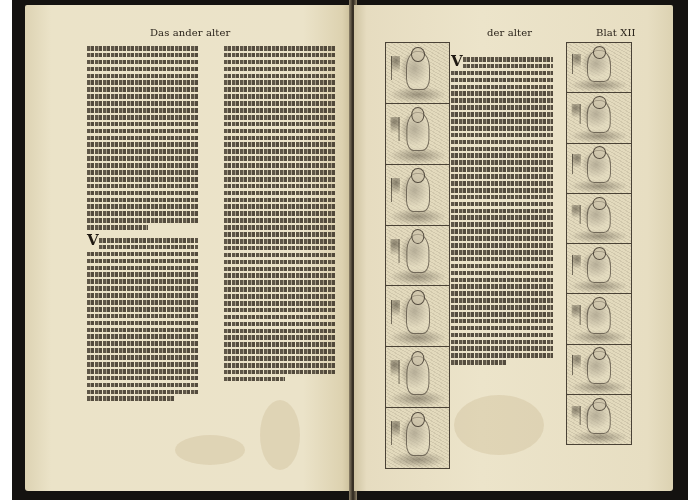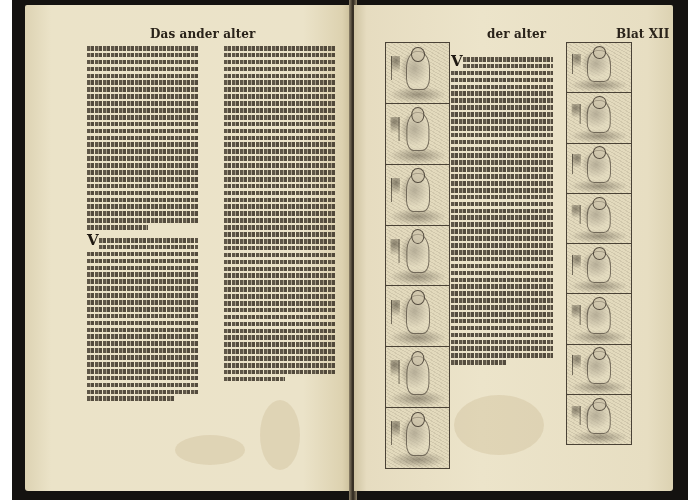--- a/index.html
+++ b/index.html
@@ -3,21 +3,21 @@
 <meta charset="utf-8">
 <style>
   html, body { margin:0; padding:0; }
   body { width:700px; height:500px; background:#ffffff; position:relative; overflow:hidden; font-family:"DejaVu Serif", serif; }
   .frame { position:absolute; left:12px; top:0; width:676px; height:500px; background:#141210; }
   .page { position:absolute; top:5px; bottom:9px; background:#e8dfc3; }
   .page.left { left:25px; width:327px; background:linear-gradient(90deg,#ddd3b3 0%,#ebe3c8 8%,#ebe3c9 85%,#ddd2b0 97%,#c9bd98 100%); border-radius:2px 0 0 3px; }
   .page.right { left:354px; width:319px; background:linear-gradient(90deg,#cfc4a2 0%,#e6dcc0 4%,#ece4ca 40%,#e7dec2 92%,#dcd2b2 100%); border-radius:0 2px 3px 0; }
   .gutter { position:absolute; left:349px; top:0; width:8px; height:500px; background:linear-gradient(90deg,#8d826a,#2b241b 50%,#8f836a); }
   .stain { position:absolute; border-radius:50%; background:rgba(170,145,95,0.18); }
-  .headline { position:absolute; font-family:"DejaVu Serif", serif; font-size:12px; color:#2a231a; white-space:nowrap; letter-spacing:0.1px; font-weight:bold; }
+  .headline { position:absolute; font-family:"DejaVu Serif", serif; font-size:10px; color:#2a231a; white-space:nowrap; letter-spacing:0.1px; font-weight:normal; }
   .textcol { position:absolute; overflow:hidden; }
   .line { height:4.6px; margin-bottom:2.3px; background:repeating-linear-gradient(90deg, rgba(40,32,22,0.72) 0 3px, rgba(40,32,22,0.35) 3px 4px, rgba(40,32,22,0.78) 4px 7px, transparent 7px 8px); }
   .line.short { width:55%; }
   .line.mid { width:78%; }
   .dropcap { position:absolute; font-size:15px; font-weight:bold; color:#1f1912; line-height:1; font-family:"DejaVu Serif", serif; }
   .woodcuts { position:absolute; display:flex; flex-direction:column; border:1px solid #4a4236; }
   .tile { flex:1; border-bottom:1px solid #4a4236; position:relative; background:
       radial-gradient(ellipse 32% 40% at 45% 42%, rgba(60,52,42,0.55), transparent 70%),
       radial-gradient(ellipse 60% 18% at 50% 86%, rgba(70,62,50,0.45), transparent 75%),
       repeating-linear-gradient(30deg, rgba(80,70,55,0.12) 0 1px, transparent 1px 3px),
@@ -149,21 +149,21 @@
   </div>
 
 <div class="gutter"></div>
 
 <div class="page right">
   <div class="stain" style="left:100px;top:390px;width:90px;height:60px;"></div>
   <div class="stain" style="left:230px;top:270px;width:40px;height:80px;"></div>
 </div>
 
 <div class="headline" style="left:487px;top:27px;">der alter</div>
-<div class="headline" style="left:596px;top:27px;margin-left:20px;">Blat XII</div>
+<div class="headline" style="left:596px;top:27px;">Blat XII</div>
 
 <div class="woodcuts" id="wc-left" style="left:385px;top:42px;width:63px;height:425px;">
     <div class="tile">
       <div class="plant"></div>
       <div class="figure"></div>
       <div class="head"></div>
     </div>
     <div class="tile">
       <div class="plant" style="transform: scaleX(-1);"></div>
       <div class="figure" style="transform: scaleX(-1);"></div>

